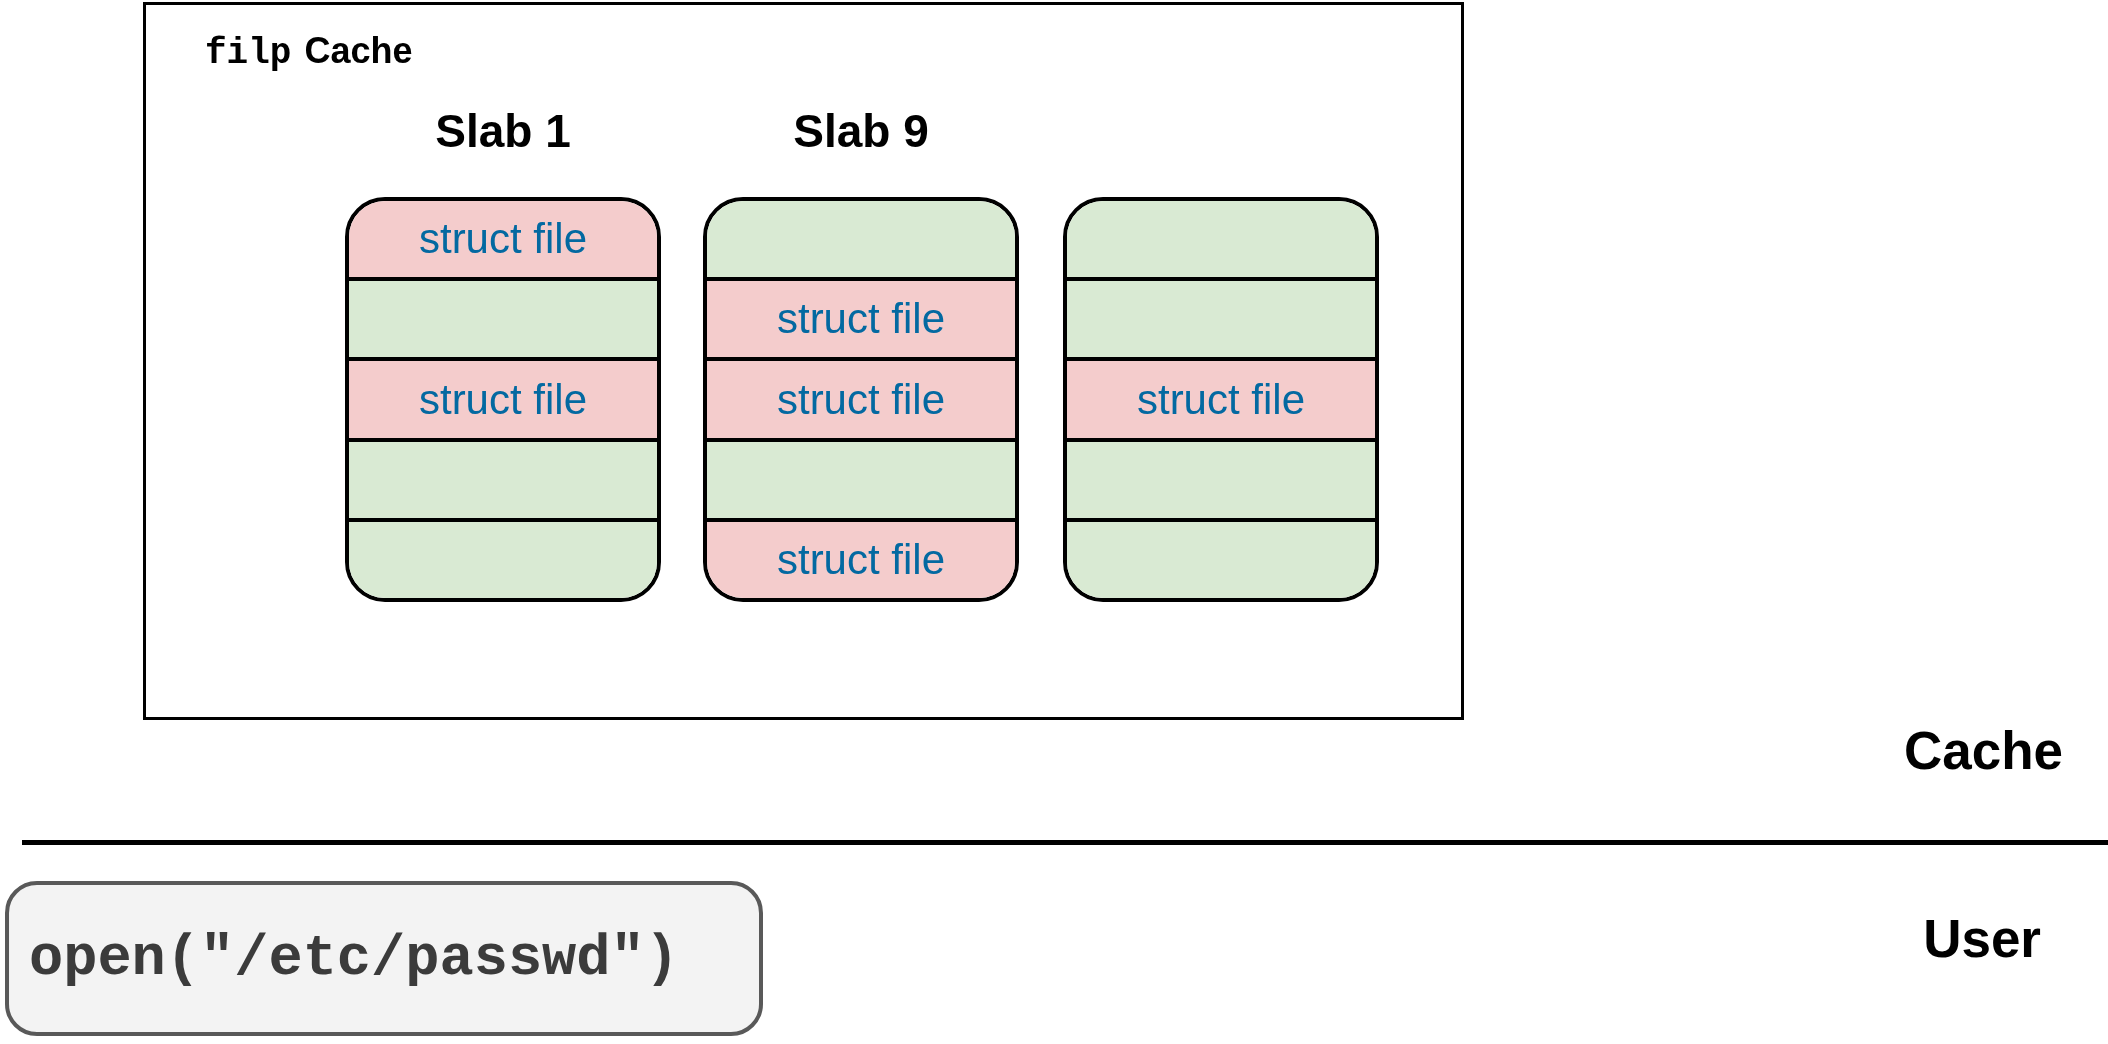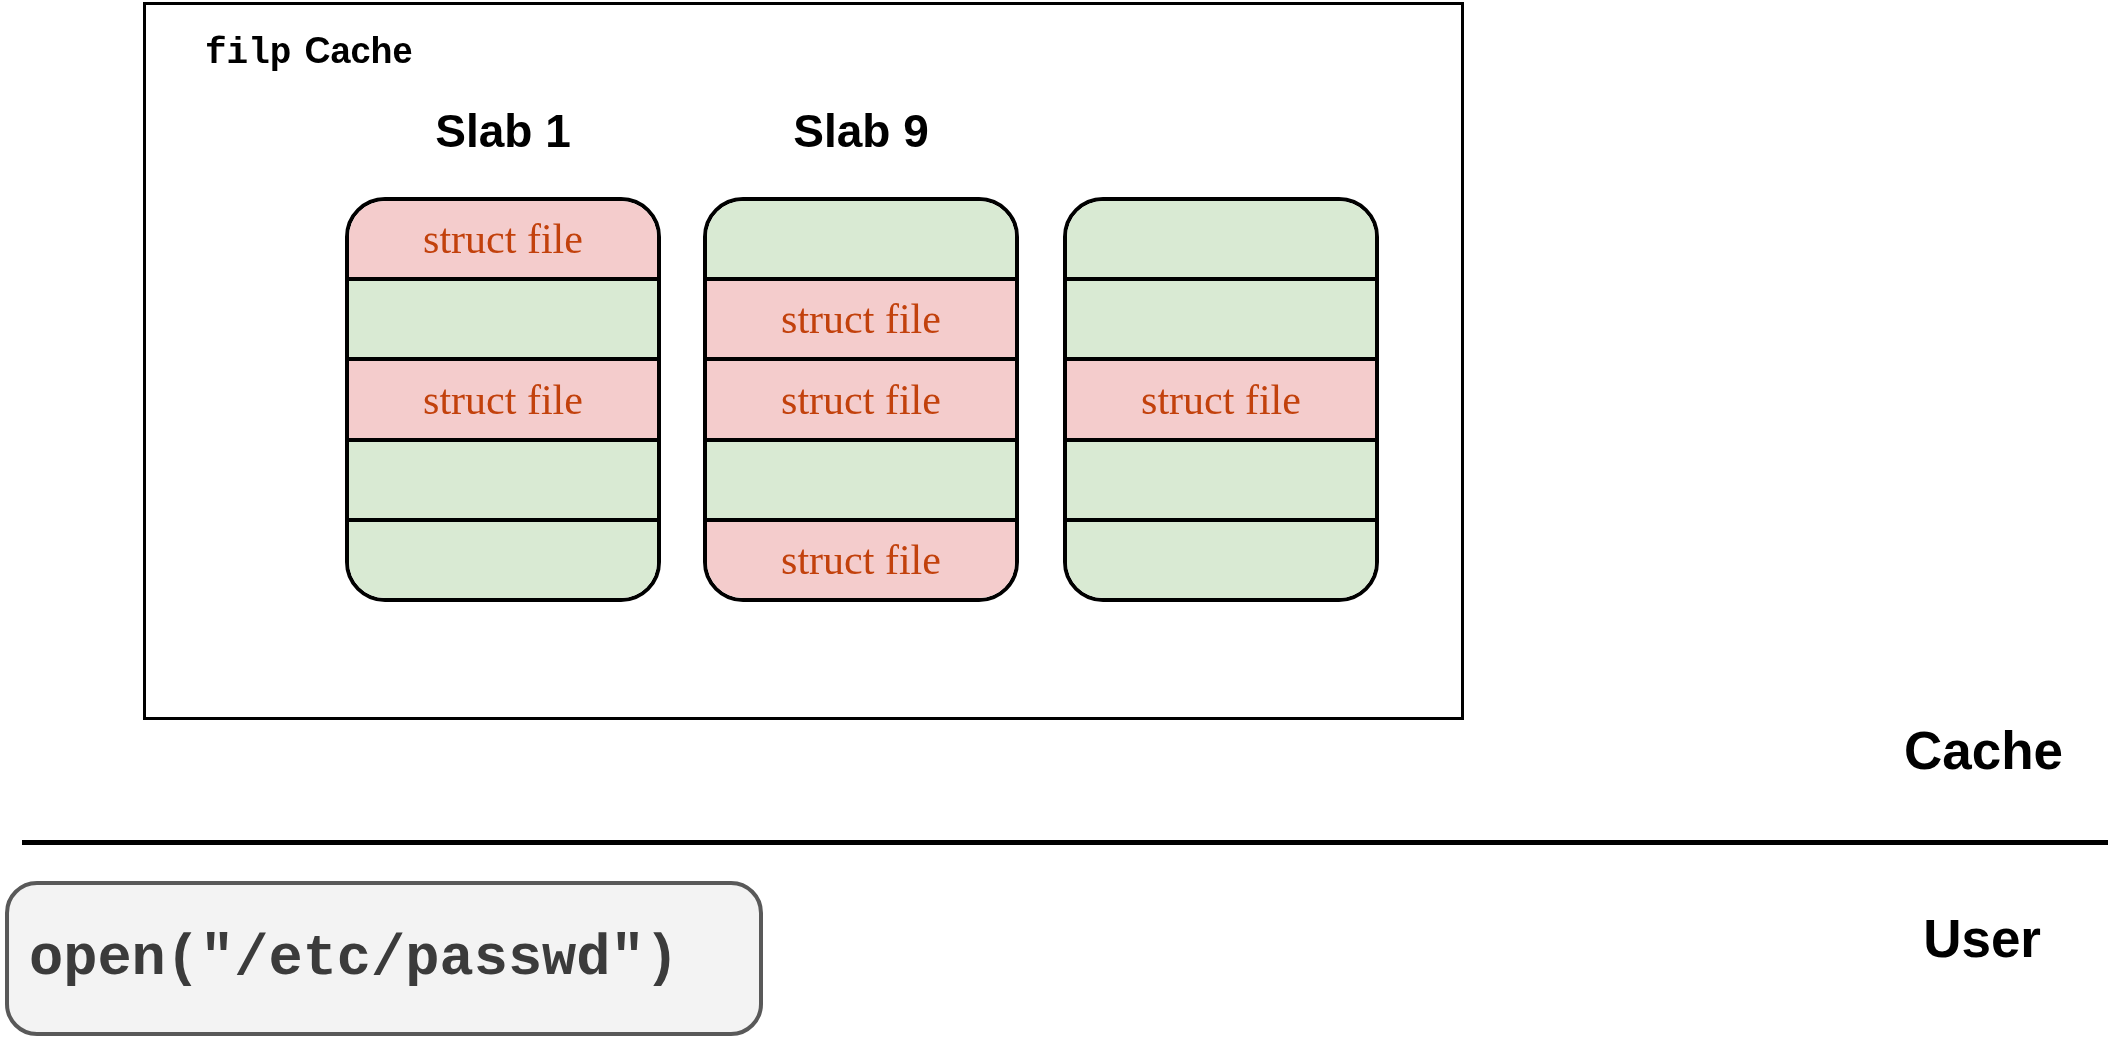--- a/index.html
+++ b/index.html
@@ -32,21 +32,21 @@
   .slab{
     position:absolute;top:192px;width:308px;height:397px;
     border:4px solid #000;border-radius:40px;overflow:hidden;
     display:flex;flex-direction:column;background:#fff;
   }
   .slab.s1{left:199px;}
   .slab.s2{left:557px;}
   .slab.s3{left:917px;}
   .slot{
     flex:1 1 0;display:flex;align-items:center;justify-content:center;
-    font-family:Liberation Serif, serif;font-size:42px;color:#c2410c;
+    font-family:Liberation Sans, sans-serif;font-size:42px;color:#0369a1;
     white-space:nowrap;
   }
   .slot + .slot{border-top:4px solid #000;}
   .slot[data-state="used"]{background:var(--used-fill,#f4cccc);}
   .slot[data-state="free"]{background:var(--free-fill,#d9ead3);}
   
   .kernel-label{
     position:absolute;top:722px;right:45px;
     font-size:53px;font-weight:bold;line-height:1.1;
   }

